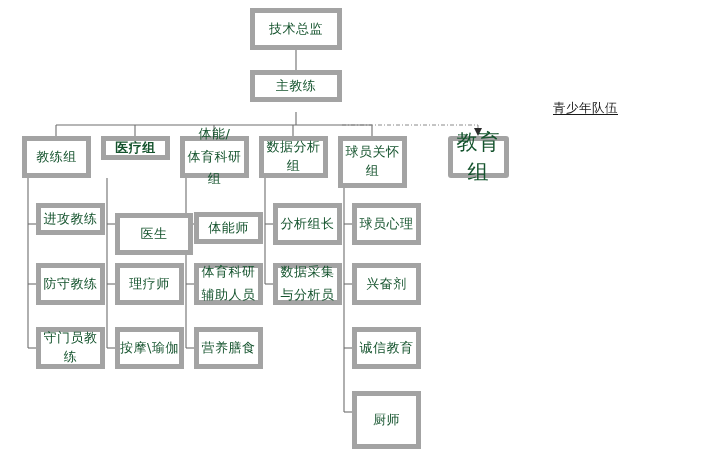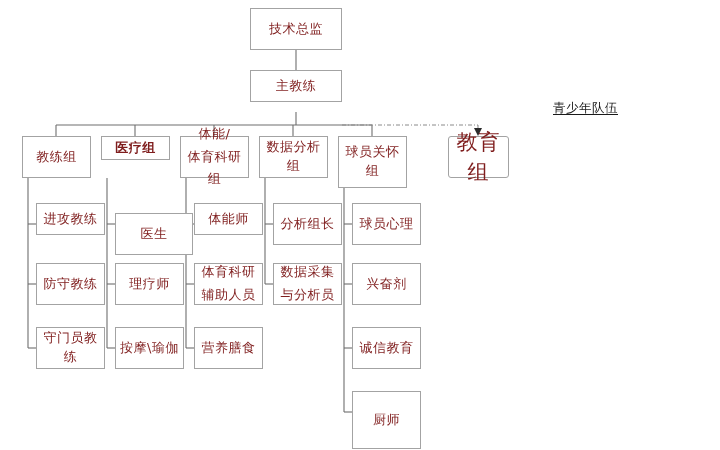--- a/index.html
+++ b/index.html
@@ -24,27 +24,27 @@
     left: 0;
     top: 0;
     width: 720px;
     height: 450px;
     pointer-events: none;
   }
   .node {
     position: absolute;
     box-sizing: border-box;
     background: #ffffff;
-    border: 1px solid #a3a3a3;
+    border: 5px solid #a3a3a3;
     display: flex;
     align-items: center;
     justify-content: center;
     text-align: center;
     line-height: 1.45;
-    color: #7f1d1d;
+    color: #14532d;
     font-size: 13px;
     letter-spacing: 0.5px;
     white-space: pre-line;
     z-index: 2;
   }
   .node.big {
     font-size: 21px;
     border-radius: 3px;
     letter-spacing: 1px;
   }
@@ -118,21 +118,21 @@
 体育科研组</div>
       <div class="node" style="left: 259px; top: 136px; width: 69px; height: 42px;">数据分析组</div>
       <div class="node" style="left: 338px; top: 136px; width: 69px; height: 52px;">球员关怀组</div>
       <div class="node big" style="left: 448px; top: 136px; width: 61px; height: 42px;">教育组</div>
       <div class="node" style="left: 36px; top: 203px; width: 69px; height: 32px;">进攻教练</div>
       <div class="node" style="left: 36px; top: 263px; width: 69px; height: 42px;">防守教练</div>
       <div class="node" style="left: 36px; top: 327px; width: 69px; height: 42px;">守门员教练</div>
       <div class="node" style="left: 115px; top: 213px; width: 78px; height: 42px;">医生</div>
       <div class="node" style="left: 115px; top: 263px; width: 69px; height: 42px;">理疗师</div>
       <div class="node" style="left: 115px; top: 327px; width: 69px; height: 42px;">按摩\瑜伽</div>
-      <div class="node" style="left: 194px; top: 203px; width: 69px; height: 32px;">体能师</div>
+      <div class="node" style="left: 194px; top: 212px; width: 69px; height: 32px;">体能师</div>
       <div class="node twoline" style="left: 194px; top: 263px; width: 69px; height: 42px;">体育科研
 辅助人员</div>
       <div class="node" style="left: 194px; top: 327px; width: 69px; height: 42px;">营养膳食</div>
       <div class="node" style="left: 273px; top: 203px; width: 69px; height: 42px;">分析组长</div>
       <div class="node twoline" style="left: 273px; top: 263px; width: 69px; height: 42px;">数据采集
 与分析员</div>
       <div class="node" style="left: 352px; top: 203px; width: 69px; height: 42px;">球员心理</div>
       <div class="node" style="left: 352px; top: 263px; width: 69px; height: 42px;">兴奋剂</div>
       <div class="node" style="left: 352px; top: 327px; width: 69px; height: 42px;">诚信教育</div>
       <div class="node" style="left: 352px; top: 391px; width: 69px; height: 58px;">厨师</div>

